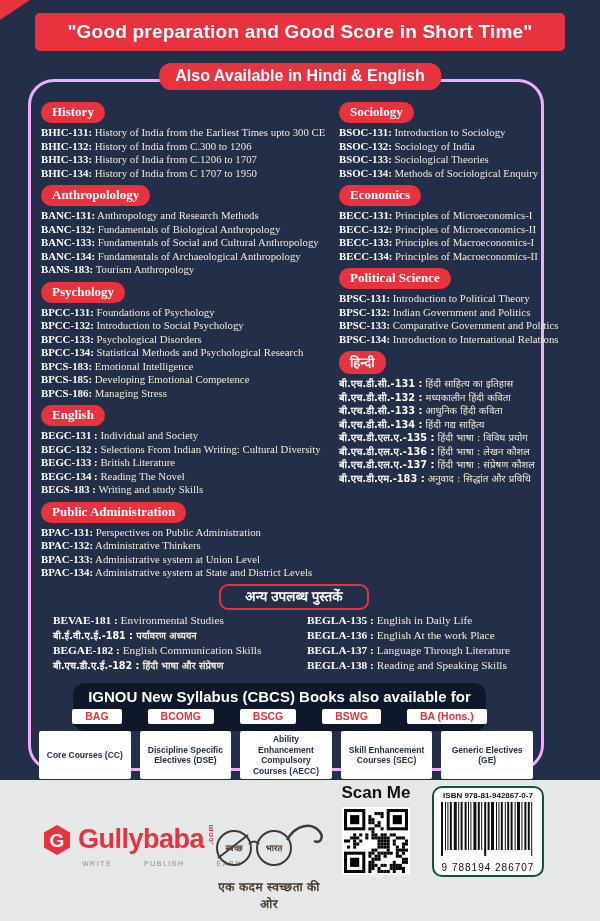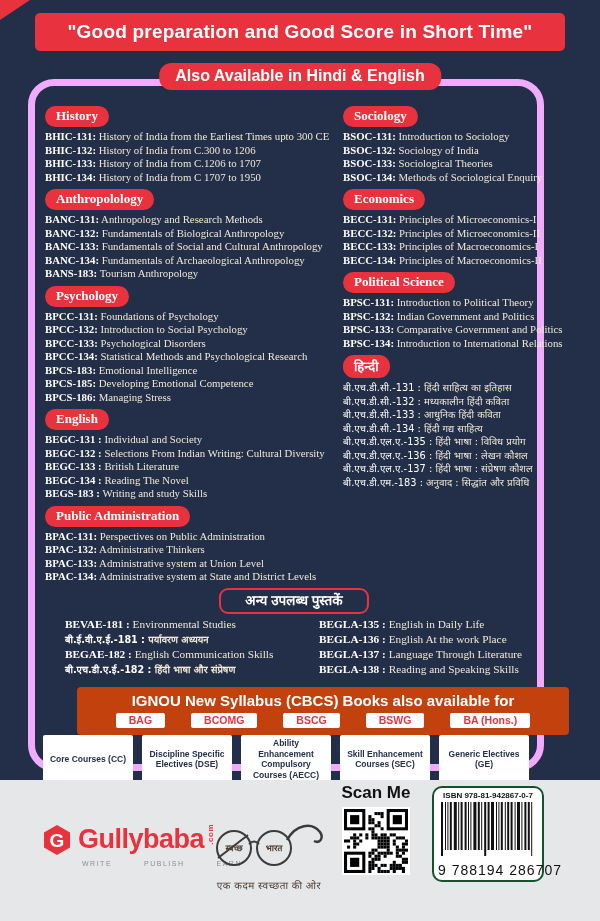--- a/index.html
+++ b/index.html
@@ -7,50 +7,50 @@
         font-family:"Liberation Sans",sans-serif;margin:0 auto;}
   
   .corner{position:absolute;top:0;left:0;width:0;height:0;
           border-top:20px solid #e8333e;border-right:30px solid transparent;}
   
   .banner-top{position:absolute;left:35px;right:35px;top:13px;height:38px;background:#e8333e;
               border-radius:5px;display:flex;align-items:center;justify-content:center;
               color:#fff;font-size:19px;font-weight:bold;letter-spacing:.2px;}
   
   .main-box{position:absolute;left:28px;top:79px;width:516px;height:692px;
-            border:7px solid #f0abfc;border-radius:26px;box-sizing:border-box;}
+            border:3px solid #f0abfc;border-radius:26px;box-sizing:border-box;}
   .avail-pill{position:absolute;left:50%;top:63px;transform:translateX(-50%);z-index:3;
               background:#e8333e;color:#fff;font-weight:bold;font-size:16px;
               padding:4px 16px 5px;border-radius:12px;white-space:nowrap;}
   
   .col{position:absolute;top:20px;}
   .col-left{left:10px;width:302px;}
   .col-right{left:308px;width:200px;}
   .pill{display:inline-block;background:#e8333e;color:#fff;
         font-family:"Liberation Serif",serif;font-weight:bold;font-size:13px;
         padding:2px 11px 3px;border-radius:11px;margin:0 0 3px;}
   .subject{margin-bottom:5px;}
   .course{font-family:"Liberation Serif",serif;font-size:10.8px;line-height:13.5px;
           color:#efe9d6;white-space:nowrap;}
   .course .code{color:#fff;font-weight:bold;}
   .course[data-lang="hi"]{font-family:"DejaVu Sans",sans-serif;font-size:9.8px;color:#efe9d6;}
-  .course[data-lang="hi"] .code{font-weight:normal;}
+  .course[data-lang="hi"] .code{font-weight:bold;}
   
   .ob-title-wrap{position:absolute;top:502px;left:16px;right:0;text-align:center;}
   .ob-title{display:inline-block;border:2px solid #e8333e;border-radius:9px;background:#232e48;
             color:#fff;font-weight:bold;font-size:13.5px;padding:1px 24px 3px;}
-  .ob-lists{position:absolute;top:531px;left:22px;right:12px;display:flex;margin-left:8px;}
+  .ob-lists{position:absolute;top:531px;left:22px;right:12px;display:flex;}
   .ob-col-l{width:254px;}
   .ob-col-r{flex:1;}
   .ob-row{font-family:"Liberation Serif",serif;font-size:11.3px;line-height:15px;
           color:#efe9d6;white-space:nowrap;}
   .ob-row .ob-code{color:#fff;font-weight:bold;}
   .ob-row[data-lang="hi"]{font-family:"DejaVu Sans",sans-serif;font-size:9.6px;font-weight:bold;}
   
-  .cbcs{position:absolute;top:601px;left:42px;width:492px;background:#c2410c;border-radius:4px;
+  .cbcs{position:absolute;top:601px;left:42px;width:413px;background:#0f172a;border-radius:12px;
         padding:5px 0 7px;}
   .cbcs-title{color:#fff;font-weight:bold;font-size:15px;text-align:center;}
   .cbcs-chips{display:flex;justify-content:center;gap:26px;margin-top:4px;}
   .chip{background:#fff;color:#e8333e;font-weight:bold;font-size:10.5px;
         padding:1px 13px 2px;border-radius:2px;white-space:nowrap;}
   
   .types{position:absolute;top:649px;left:8px;right:8px;display:flex;gap:9px;}
   .type-pill{flex:1;background:#fff;border-radius:2px;min-height:34px;display:flex;
              align-items:center;justify-content:center;text-align:center;
              color:#232e48;font-weight:bold;font-size:8.5px;line-height:10.5px;padding:3px 4px;}
@@ -58,29 +58,29 @@
   .footer{position:absolute;left:0;top:780px;width:600px;height:141px;background:#e6e7e9;}
   .gb{position:absolute;left:42px;top:44px;}
   .gb-row{display:flex;align-items:flex-start;}
   .gb-badge{width:30px;height:32px;margin-right:6px;}
   .gb-name{color:#e8333e;font-weight:bold;font-size:27px;letter-spacing:-.5px;line-height:30px;}
   .gb-tld{color:#e8333e;font-weight:bold;font-size:8px;writing-mode:vertical-rl;
           transform:rotate(180deg);margin-left:2px;letter-spacing:.5px;}
   .gb-tagline{display:flex;gap:32px;margin:4px 0 0 40px;}
   .gb-tag-word{color:#8e8e90;font-size:7px;letter-spacing:1.5px;}
   .swachh{position:absolute;left:208px;top:40px;width:122px;text-align:center;}
-  .swachh-tagline{font-size:10px;font-weight:normal;color:#4a3b2c;margin-top:2px;letter-spacing:.5px;}
+  .swachh-tagline{font-size:12px;font-weight:bold;color:#4a3b2c;margin-top:2px;letter-spacing:.5px;}
   .scanme{position:absolute;left:336px;top:3px;width:80px;text-align:center;}
   .scanme-label{color:#111;font-weight:bold;font-size:17px;}
   .qr{margin-top:4px;background:#fff;padding:2px;display:inline-block;line-height:0;}
   .isbn-box{position:absolute;left:432px;top:6px;width:112px;background:#fff;
             border:2px solid #14532d;border-radius:10px;box-sizing:border-box;
             padding:3px 4px 2px;text-align:center;}
   .isbn-label{font-size:8px;font-weight:bold;color:#111;white-space:nowrap;letter-spacing:0;}
-  .isbn-digits{font-size:14px;color:#111;white-space:nowrap;margin-top:0;letter-spacing:1px;}
+  .isbn-digits{font-size:10px;color:#111;white-space:nowrap;margin-top:0;letter-spacing:1px;}
 </style>
 </head>
 <body>
 
 <div class="page">
   <div class="corner"></div>
 
   <div class="banner-top">"Good preparation and Good Score in Short Time"</div>
 
   <div class="avail-pill">Also Available in Hindi &amp; English</div>

